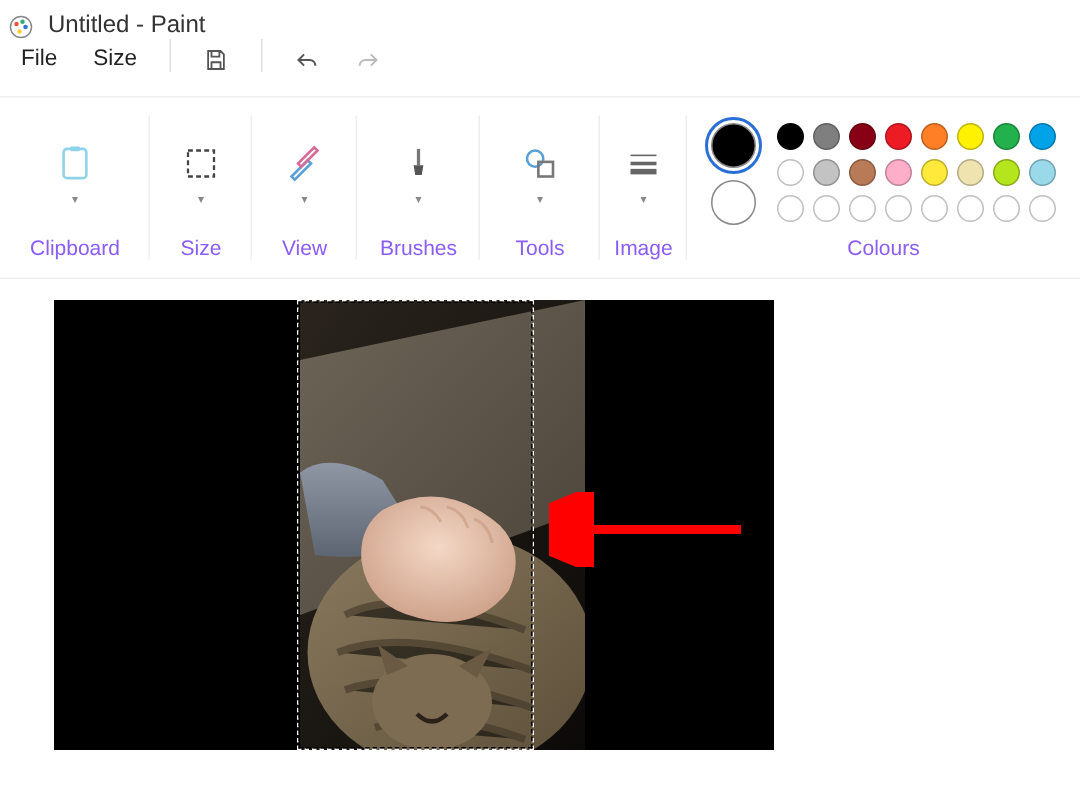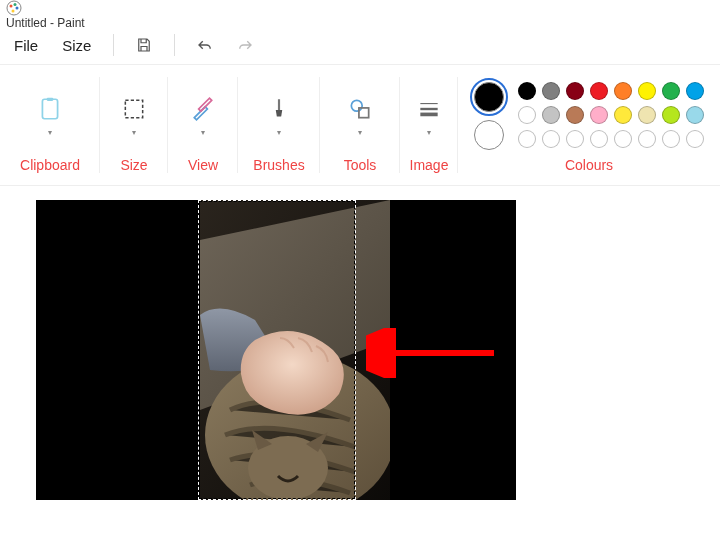--- a/index.html
+++ b/index.html
@@ -1,35 +1,35 @@
 <!DOCTYPE html>
 <html><head>
 <meta charset="utf-8">
 <style>
   * { box-sizing: border-box; margin: 0; padding: 0; font-family: "Segoe UI", Arial, sans-serif; }
   body { width: 720px; height: 536px; background: #fff; overflow: hidden; }
 
   
-  .titlebar { display: flex; align-items: flex-start; height: 26px; padding: 0 6px; font-size: 12px; color: #333; flex-direction: column; }
+  .titlebar { display: flex; align-items: flex-end; height: 26px; padding: 0 6px; font-size: 16px; color: #333; }
   .app-icon { width: 16px; height: 16px; margin-right: 10px; }
 
   
-  .menubar { display: flex; align-items: center; height: 38px; padding: 0 8px; gap: 12px; font-size: 15px; color: #222; }
+  .menubar { display: flex; height: 38px; padding: 0 8px; gap: 12px; font-size: 15px; color: #222; }
   .menubar .menu-item { padding: 4px 6px; cursor: pointer; }
   .menubar .vsep { width: 1px; height: 22px; background: #ddd; margin: 0 4px; }
   .menubar .icon-btn { width: 28px; height: 28px; display: flex; align-items: center; justify-content: center; cursor: pointer; color: #555; }
   .menubar .icon-btn.disabled { color: #bbb; cursor: default; }
 
   
   .ribbon { display: flex; height: 122px; border-top: 1px solid #eee; border-bottom: 1px solid #eee; }
   .ribbon-group { display: flex; flex-direction: column; align-items: center; justify-content: space-between; padding: 10px 0 8px 0; position: relative; }
   .ribbon-group::after { content: ""; position: absolute; right: 0; top: 12px; bottom: 12px; width: 1px; background: #eee; }
   .ribbon-group:last-child::after { display: none; }
   .ribbon-icon-area { flex: 1; display: flex; align-items: center; justify-content: center; }
-  .ribbon-label { font-size: 14px; color: #ef4444; padding-bottom: 4px; }
+  .ribbon-label { font-size: 14px; color: #8b5cf6; padding-bottom: 4px; }
   .drop-chevron { font-size: 8px; color: #888; margin-top: 4px; }
   .tool-stack { display: flex; flex-direction: column; align-items: center; gap: 2px; }
 
   .g-clipboard { width: 100px; }
   .g-image     { width: 68px; }
   .g-tools     { width: 70px; }
   .g-brushes   { width: 82px; }
   .g-shapes    { width: 80px; }
   .g-size      { width: 58px; }
   .g-colours   { flex: 1; padding-left: 10px; padding-right: 10px; }

